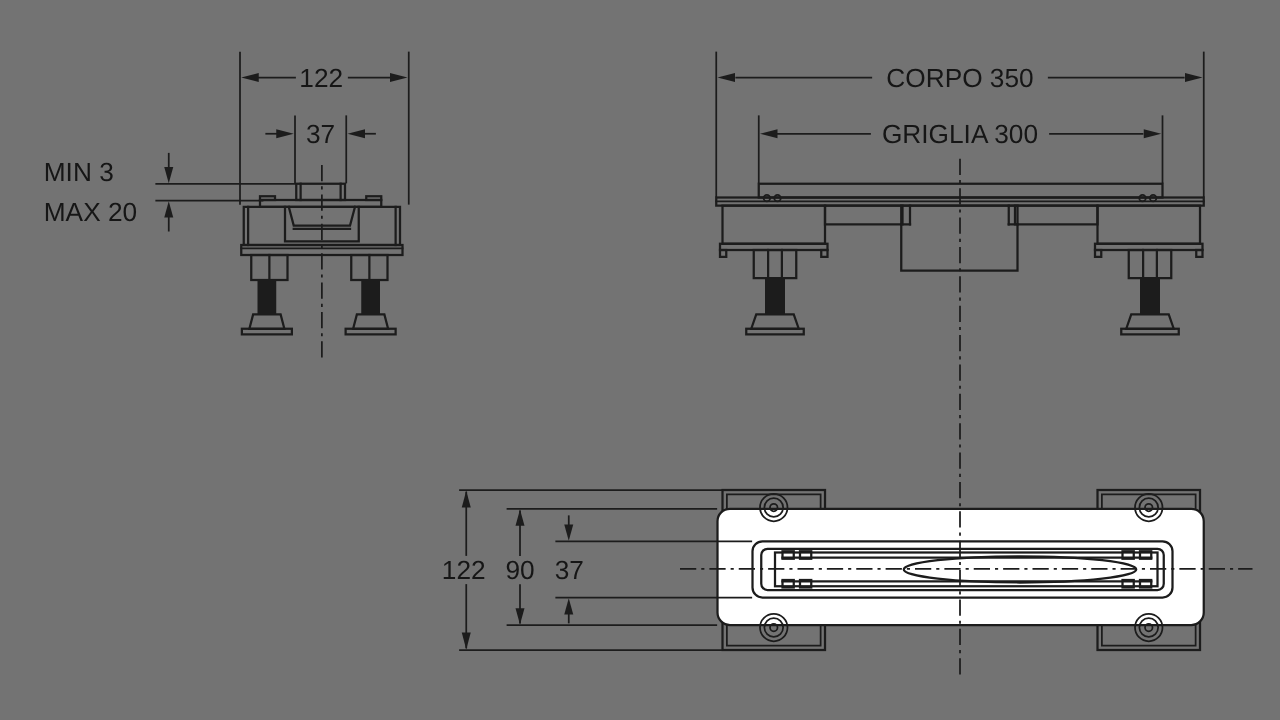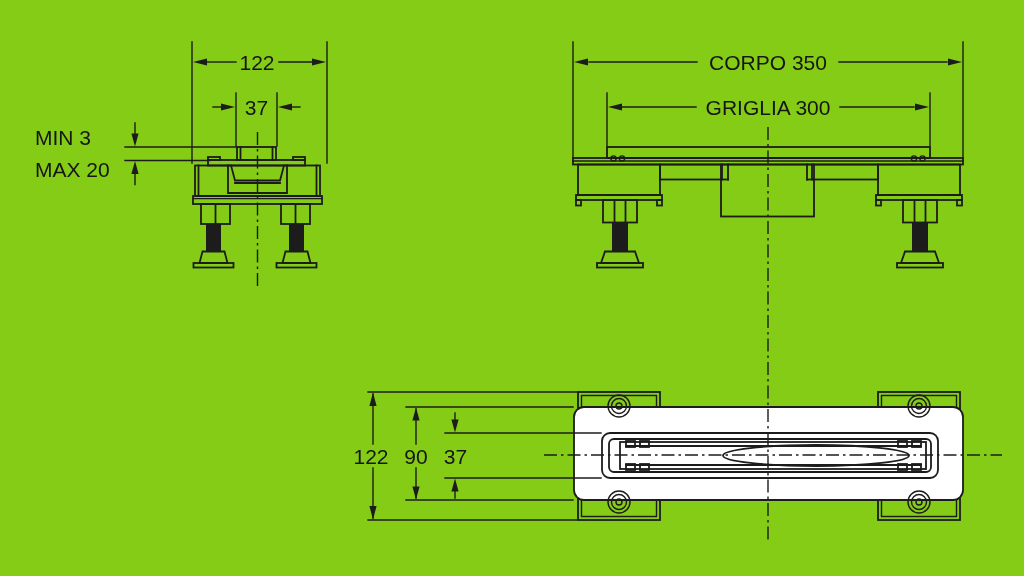--- a/index.html
+++ b/index.html
@@ -1,16 +1,16 @@
 <!DOCTYPE html>
 <html><head>
 <meta charset="utf-8">
 <style>
   html,body{margin:0;padding:0;background:#ffffff;}
-  .drawing-wrap{width:1024px;height:576px;background:#84cc16;overflow:hidden;}
+  .drawing-wrap{width:1024px;height:576px;background:#737373;overflow:hidden;}
   svg{display:block;}
   .ln{stroke:#1c1c1c;stroke-width:1.8;fill:none;stroke-linecap:square;stroke-linejoin:miter;}
   .thin{stroke:#1c1c1c;stroke-width:1.4;fill:none;stroke-linecap:square;}
   .blk{fill:#1c1c1c;stroke:none;}
   .wfill{fill:#ffffff;}
   .cline{stroke:#1c1c1c;stroke-width:1.4;fill:none;stroke-dasharray:13 4 2.5 4;stroke-linecap:butt;}
   .dimtext{font-family:"Liberation Sans","DejaVu Sans",sans-serif;font-size:21px;fill:#161616;}
 </style>
 </head>
 <body>

